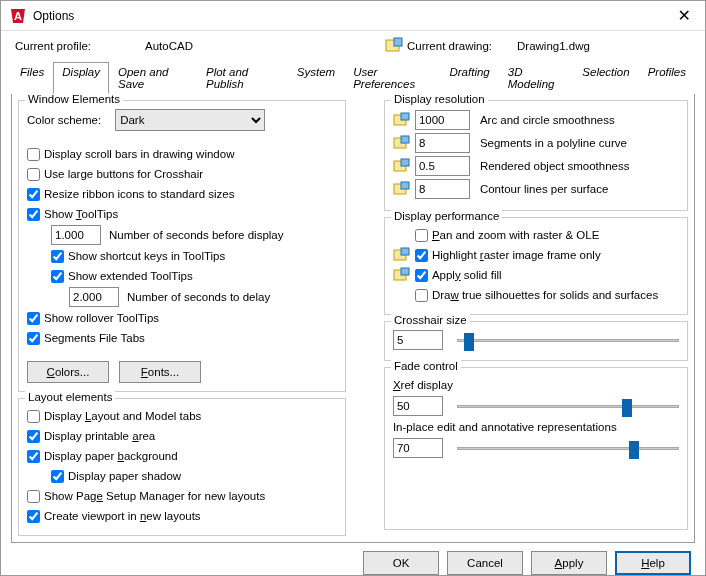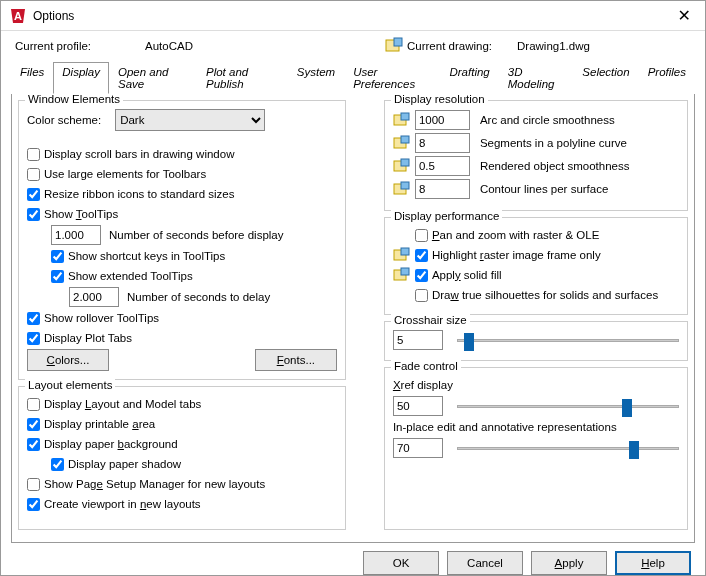--- a/index.html
+++ b/index.html
@@ -98,21 +98,21 @@
   .res-row { display: flex; align-items: center; margin: 3px 0; }
   .res-row input.num { width: 55px; margin-right: 10px; }
   .res-row .lbl { flex: 1; }
   .btn {
     min-width: 70px; height: 22px; font-size: 11.5px;
     border: 1px solid #888; background: #e9e9e9; cursor: default;
     padding: 0 12px;
   }
   .btn.big { min-width: 76px; height: 24px; }
   .btn.default { border: 2px solid #0a64ad; }
-  .btn-row { display: flex; gap: 10px; justify-content: space-between; margin-top: 2px;}
+  .btn-row { display: flex; gap: 10px; justify-content: flex-start; margin-top: 14px;}
   .bottom-buttons {
     display: flex; gap: 8px; justify-content: flex-end;
     padding: 2px 14px 0 16px;
   }
   .slider-row { display: flex; align-items: center; margin: 2px 0; }
   .slider-row input.num { width: 50px; margin-right: 14px; }
   .slider-wrap { flex:1; display:flex; align-items:center; height:20px; position:relative; }
   .slider-track { flex:1; height:3px; background:#ccc; border:1px solid #aaa; position:relative; }
   .slider-thumb { position:absolute; top:-7px; width:10px; height:18px; background:#0a64ad; }
   svg { display:block; }
@@ -172,21 +172,21 @@
       <div style="height:10px"></div>
       <div class="row">
           <label class="cb">
             <input type="checkbox" style="">
             <span>Display scroll bars in drawing window</span>
           </label>
         </div>
       <div class="row">
           <label class="cb">
             <input type="checkbox" style="">
-            <span>Use large elements for Toolbars</span>
+            <span>Use large buttons for Crosshair</span>
           </label>
         </div>
       <div class="row">
           <label class="cb">
             <input type="checkbox" checked="" style="">
             <span>Resize ribbon icons to standard sizes</span>
           </label>
         </div>
       <div class="row">
           <label class="cb">
@@ -216,21 +216,21 @@
       </div>
       <div class="row">
           <label class="cb">
             <input type="checkbox" checked="" style="">
             <span>Show rollover ToolTips</span>
           </label>
         </div>
       <div class="row">
           <label class="cb">
             <input type="checkbox" checked="" style="">
-            <span>Display Plot Tabs</span>
+            <span>Segments File Tabs</span>
           </label>
         </div>
       <div class="btn-row">
         <button class="btn" style="min-width:82px"><span class="u">C</span><span>olors...</span></button>
         <button class="btn" style="min-width:82px"><span class="u">F</span><span>onts...</span></button>
       </div>
     </div>
 
     <div class="group" style="flex:1">
       <span class="legend">Layout elements</span>

